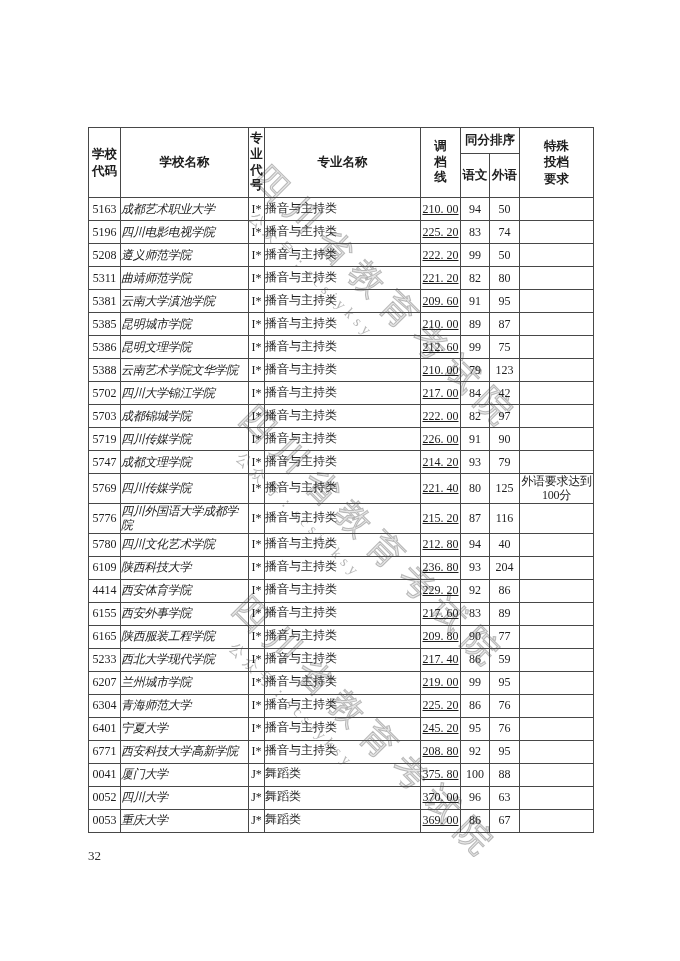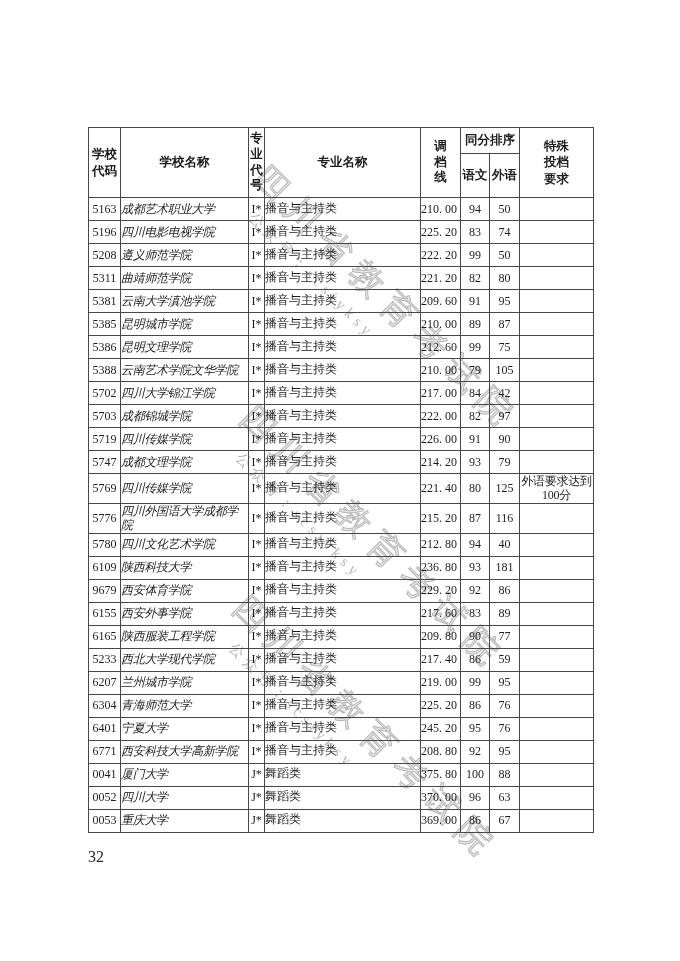--- a/index.html
+++ b/index.html
@@ -33,25 +33,25 @@
   .score thead th{font-weight:bold;font-size:12.5px;text-align:center;}
   .score thead tr.h1{height:26px;}
   .score thead tr.h2{height:44px;}
   .score tbody tr{height:23px;}
   .vtext{display:inline-block;width:1.1em;text-align:center;line-height:1.25;}
   .w2{display:inline-block;width:2.2em;text-align:center;line-height:1.3;}
   .c-code{text-align:center;}
   .c-school{text-align:left;padding:1px 2px;letter-spacing:-0.3px;font-style:italic;}
   .c-mcode{text-align:center;}
   .c-major{text-align:left;padding-left:3px;font-family:Liberation Mono, monospace;}
-  .c-cutoff{text-align:left;padding-right:1px;font-weight:bold;font-size:12.5px;}
+  .c-cutoff{text-align:center;padding-right:1px;font-weight:bold;font-size:12.5px;text-decoration:underline;}
   .c-num{text-align:center;}
   .c-special{text-align:center;padding:1px 1px 1px 2px;letter-spacing:-0.3px;}
   
-  .pagenum{position:absolute;left:88px;top:848px;font-size:16px;color:#2a2a2a;z-index:2;}
+  .pagenum{position:absolute;left:88px;top:848px;font-size:13px;color:#2a2a2a;z-index:2;}
 </style>
 </head>
 <body>
 
 <div class="page">
 
   <div class="wm" style="left:275px;top:155px;">
     <span class="wm-l1">四川省教育考试院</span>
     <span class="wm-l2">公众号：scsjyksy</span>
   </div>
@@ -161,21 +161,21 @@
       <td class="c-num">75</td>
       <td class="c-special"></td>
     </tr>
         <tr>
       <td class="c-code">5388</td>
       <td class="c-school">云南艺术学院文华学院</td>
       <td class="c-mcode">I*</td>
       <td class="c-major">播音与主持类</td>
       <td class="c-cutoff">210. 00</td>
       <td class="c-num">79</td>
-      <td class="c-num">105</td>
+      <td class="c-num">123</td>
       <td class="c-special"></td>
     </tr>
         <tr>
       <td class="c-code">5702</td>
       <td class="c-school">四川大学锦江学院</td>
       <td class="c-mcode">I*</td>
       <td class="c-major">播音与主持类</td>
       <td class="c-cutoff">217. 00</td>
       <td class="c-num">84</td>
       <td class="c-num">42</td>
@@ -241,25 +241,25 @@
       <td class="c-num">40</td>
       <td class="c-special"></td>
     </tr>
         <tr>
       <td class="c-code">6109</td>
       <td class="c-school">陕西科技大学</td>
       <td class="c-mcode">I*</td>
       <td class="c-major">播音与主持类</td>
       <td class="c-cutoff">236. 80</td>
       <td class="c-num">93</td>
-      <td class="c-num">181</td>
-      <td class="c-special"></td>
-    </tr>
-        <tr>
-      <td class="c-code">9679</td>
+      <td class="c-num">204</td>
+      <td class="c-special"></td>
+    </tr>
+        <tr>
+      <td class="c-code">4414</td>
       <td class="c-school">西安体育学院</td>
       <td class="c-mcode">I*</td>
       <td class="c-major">播音与主持类</td>
       <td class="c-cutoff">229. 20</td>
       <td class="c-num">92</td>
       <td class="c-num">86</td>
       <td class="c-special"></td>
     </tr>
         <tr>
       <td class="c-code">6155</td>

